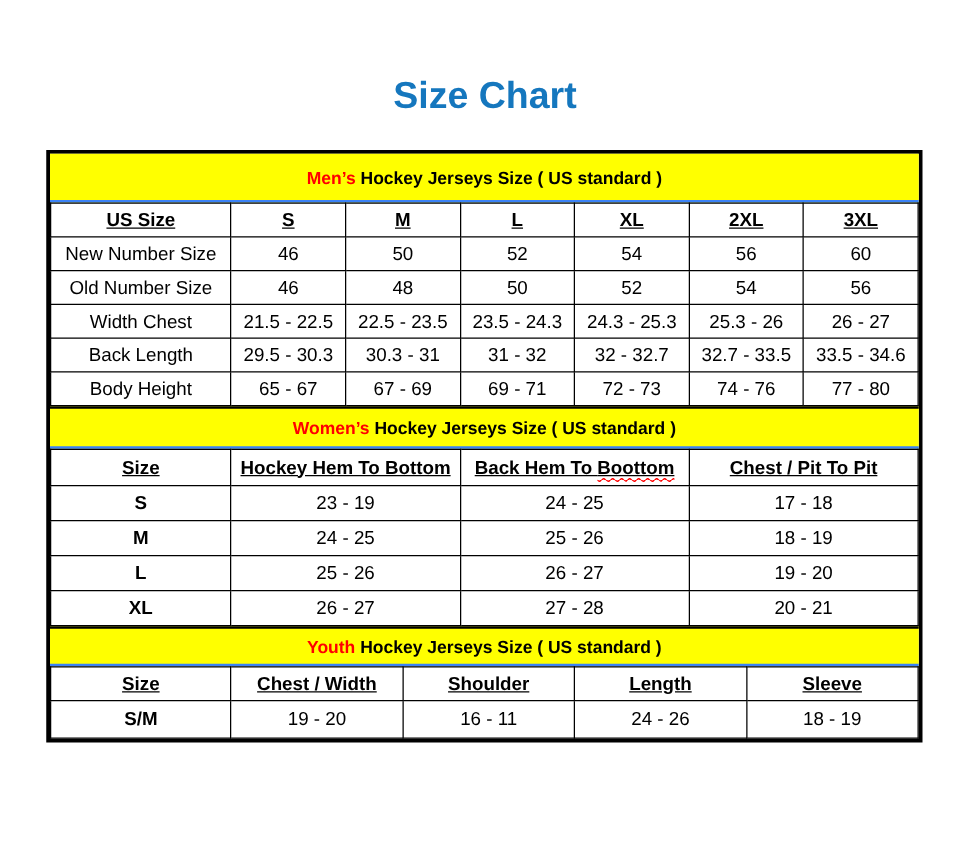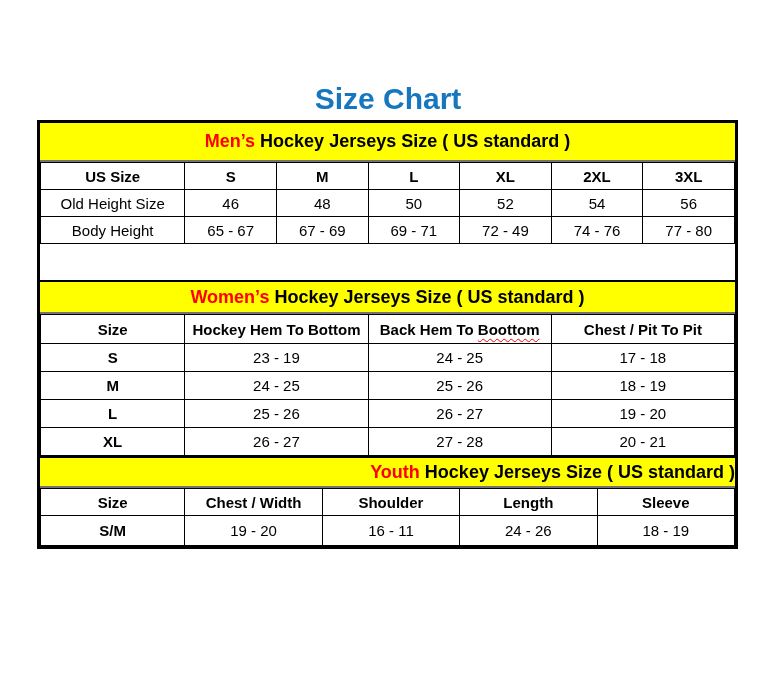--- a/index.html
+++ b/index.html
@@ -7,65 +7,65 @@
     padding: 0;
     width: 776px;
     height: 692px;
     background: #ffffff;
     font-family: "Liberation Sans", sans-serif;
     color: #000000;
     overflow: hidden;
   }
   .title {
     margin: 0;
-    padding-top: 82px;
+    padding-top: 60px;
     text-align: center;
     font-size: 30px;
     font-weight: bold;
     color: #1577be;
     letter-spacing: 0px;
   }
   .chart {
     position: absolute;
     left: 37px;
     top: 120px;
     width: 701px;
     border: 3px solid #000000;
     box-sizing: border-box;
   }
   .banner {
     background: #ffff00;
     text-align: center;
     font-weight: bold;
-    font-size: 18px;
-    border-bottom: 2px solid #737373;
+    font-size: 14px;
+    border-bottom: 2px solid #3b82f6;
     display: flex;
     align-items: center;
     justify-content: center;
     white-space: pre;
   }
   .section + .section .banner { border-top: 2px solid #000000; }
   .banner-mens  { height: 37px; }
-  .banner-womens{ height: 30px; margin-top: 36px; }
-  .banner-youth { height: 28px; justify-content: flex-end; }
+  .banner-womens{ height: 30px; }
+  .banner-youth { height: 28px; }
   .hl { color: #ff0000; }
   table.tbl {
     width: 100%;
     border-collapse: collapse;
     table-layout: fixed;
   }
   .tbl th, .tbl td {
     border: 1.5px solid #000000;
     text-align: center;
     vertical-align: middle;
     font-size: 15px;
     padding: 0;
     overflow: hidden;
   }
-  .tbl th { font-weight: bold; }
+  .tbl th { font-weight: bold; text-decoration: underline; }
   .tbl td { font-weight: normal; }
   td.bold-lbl { font-weight: bold; }
   .mens th   { height: 26px; }
   .mens td   { height: 26px; }
   .womens th { height: 28px; }
   .womens td { height: 27px; }
   .youth th  { height: 26px; }
   .youth td  { height: 29px; }
   .squiggle {
     text-decoration-line: underline;
@@ -98,34 +98,61 @@
         <tr>
           <th>US Size</th>
           <th>S</th>
           <th>M</th>
           <th>L</th>
           <th>XL</th>
           <th>2XL</th>
           <th>3XL</th>
         </tr>
         <tr>
-          <td>Old Height Size</td>
+          <td>New Number Size</td>
+          <td>46</td>
+          <td>50</td>
+          <td>52</td>
+          <td>54</td>
+          <td>56</td>
+          <td>60</td>
+        </tr>
+        <tr>
+          <td>Old Number Size</td>
           <td>46</td>
           <td>48</td>
           <td>50</td>
           <td>52</td>
           <td>54</td>
           <td>56</td>
         </tr>
         <tr>
+          <td>Width Chest</td>
+          <td>21.5 - 22.5</td>
+          <td>22.5 - 23.5</td>
+          <td>23.5 - 24.3</td>
+          <td>24.3 - 25.3</td>
+          <td>25.3 - 26</td>
+          <td>26 - 27</td>
+        </tr>
+        <tr>
+          <td>Back Length</td>
+          <td>29.5 - 30.3</td>
+          <td>30.3 - 31</td>
+          <td>31 - 32</td>
+          <td>32 - 32.7</td>
+          <td>32.7 - 33.5</td>
+          <td>33.5 - 34.6</td>
+        </tr>
+        <tr>
           <td>Body Height</td>
           <td>65 - 67</td>
           <td>67 - 69</td>
           <td>69 - 71</td>
-          <td>72 - 49</td>
+          <td>72 - 73</td>
           <td>74 - 76</td>
           <td>77 - 80</td>
         </tr>
       </tbody>
     </table>
   </div>
 
   <div class="section">
     <div class="banner banner-womens"><span class="hl">Women’s</span><span> Hockey Jerseys Size ( US standard )</span></div>
     <table class="tbl womens">

